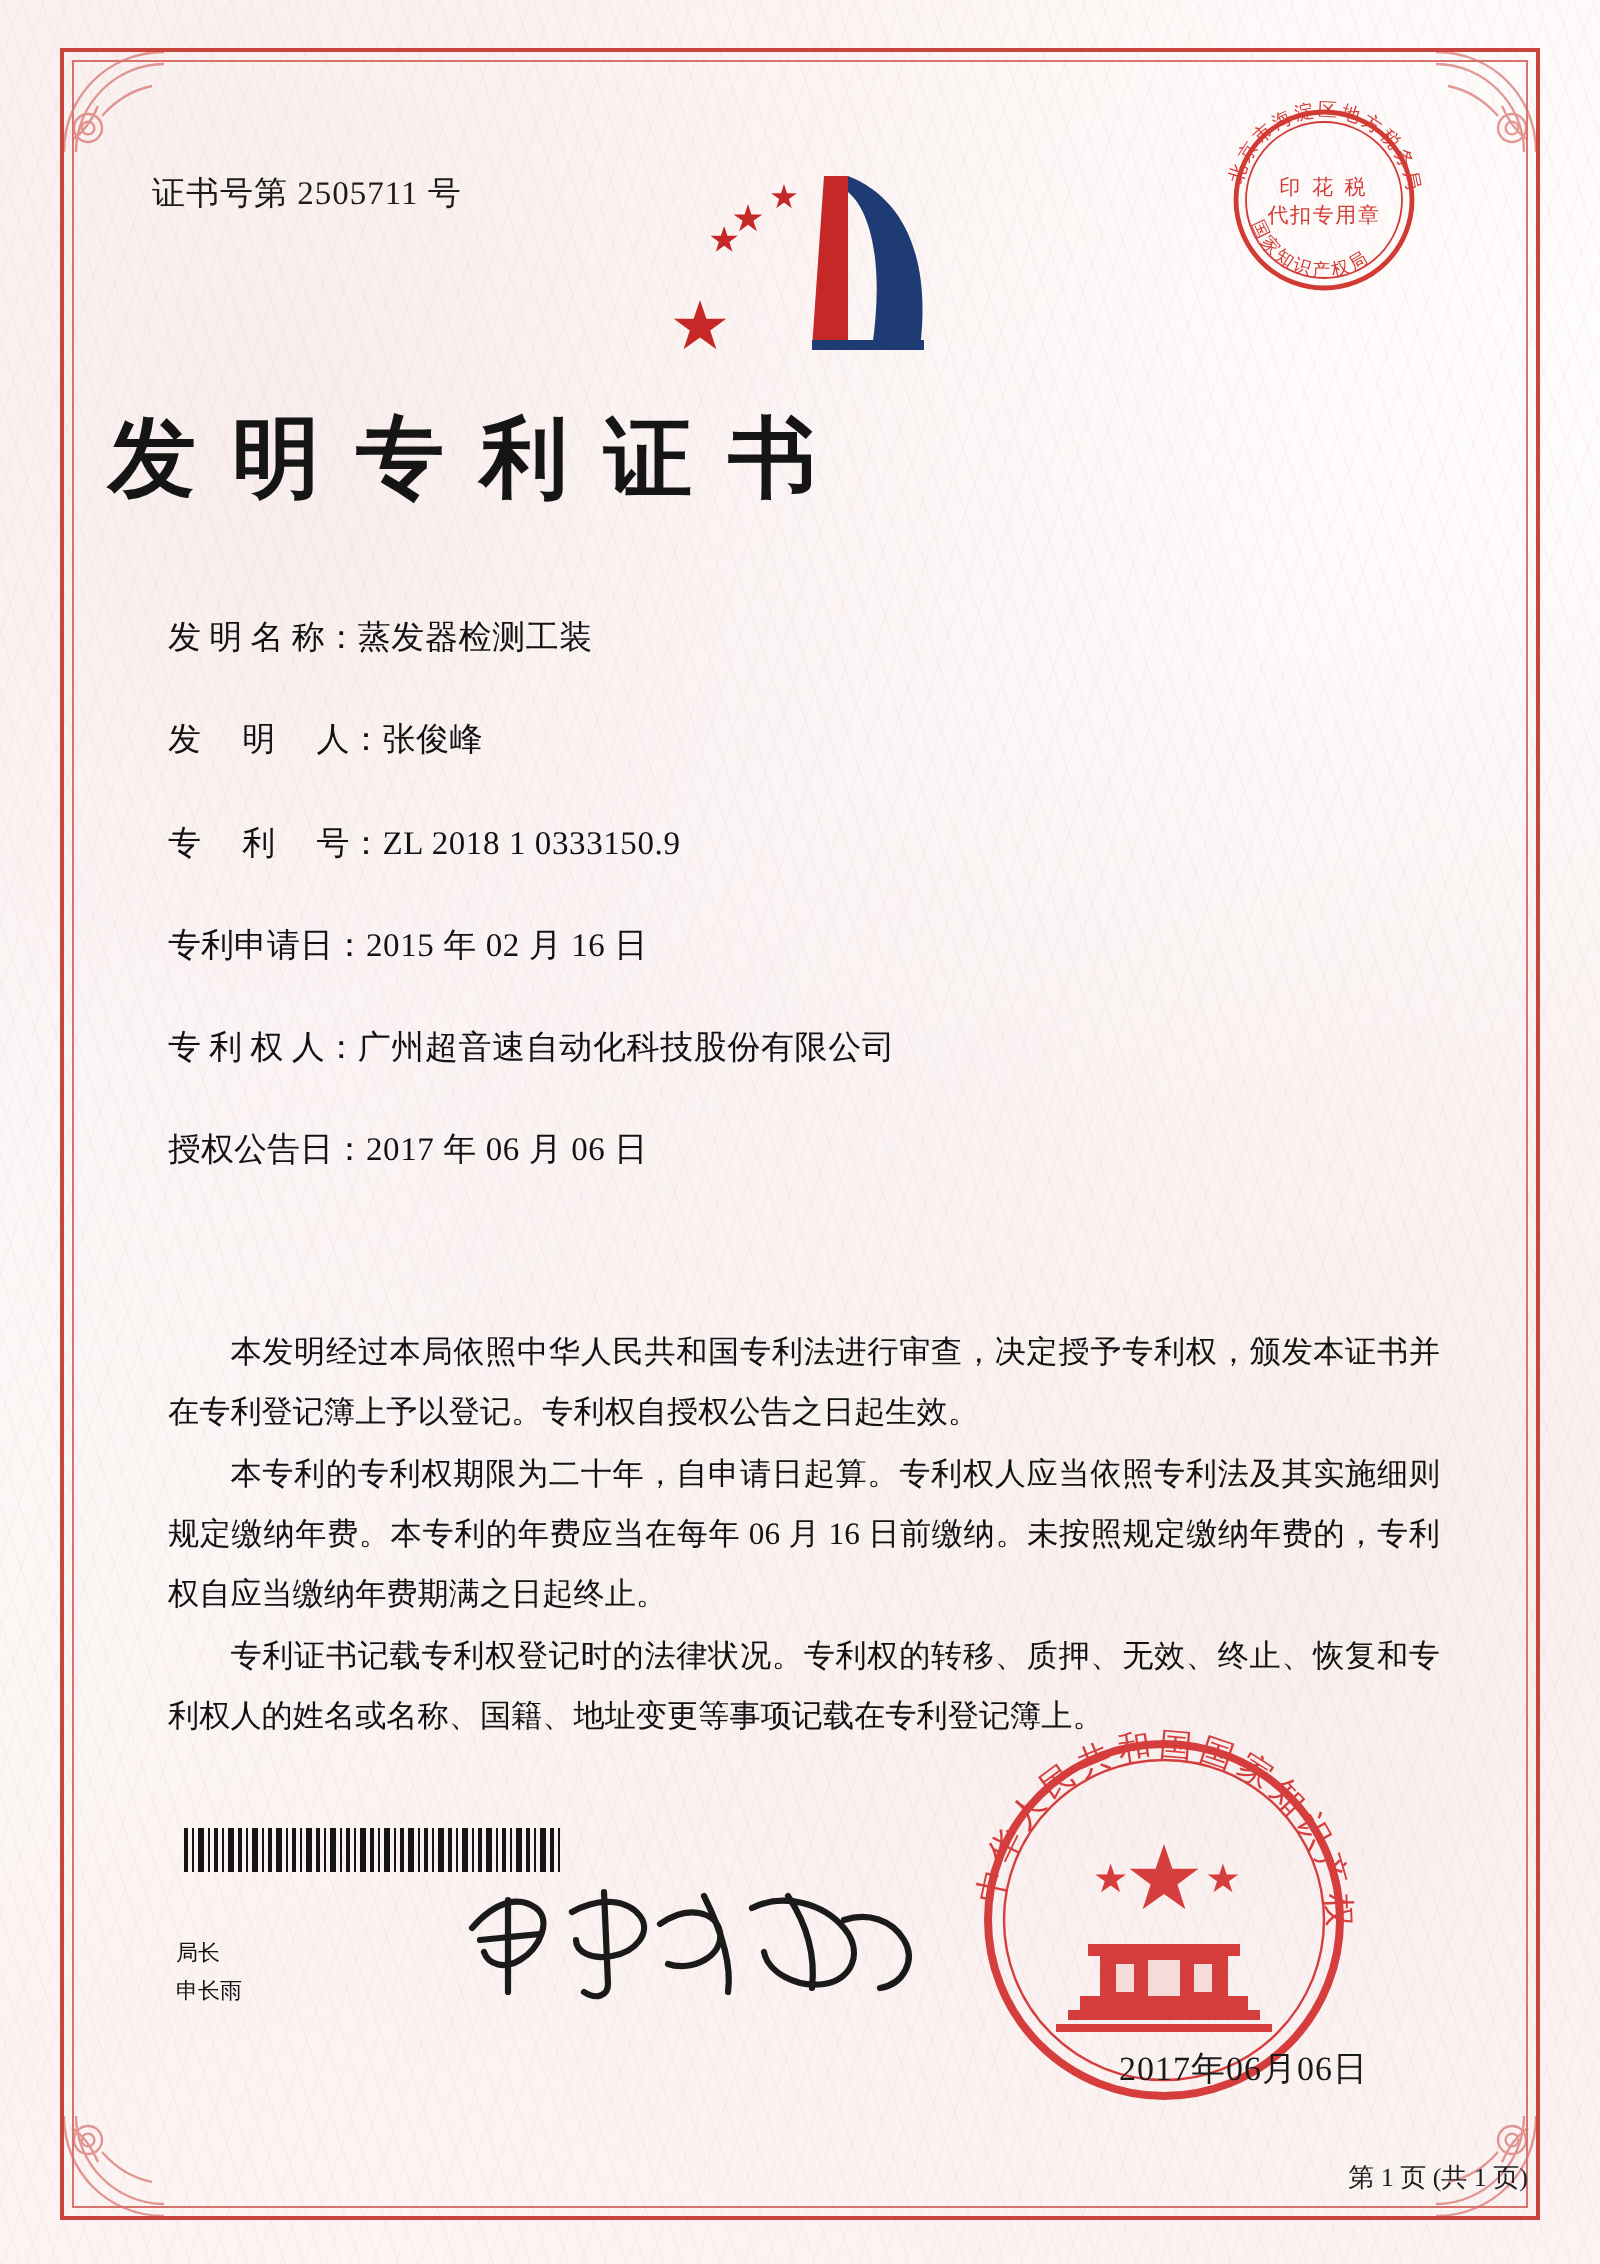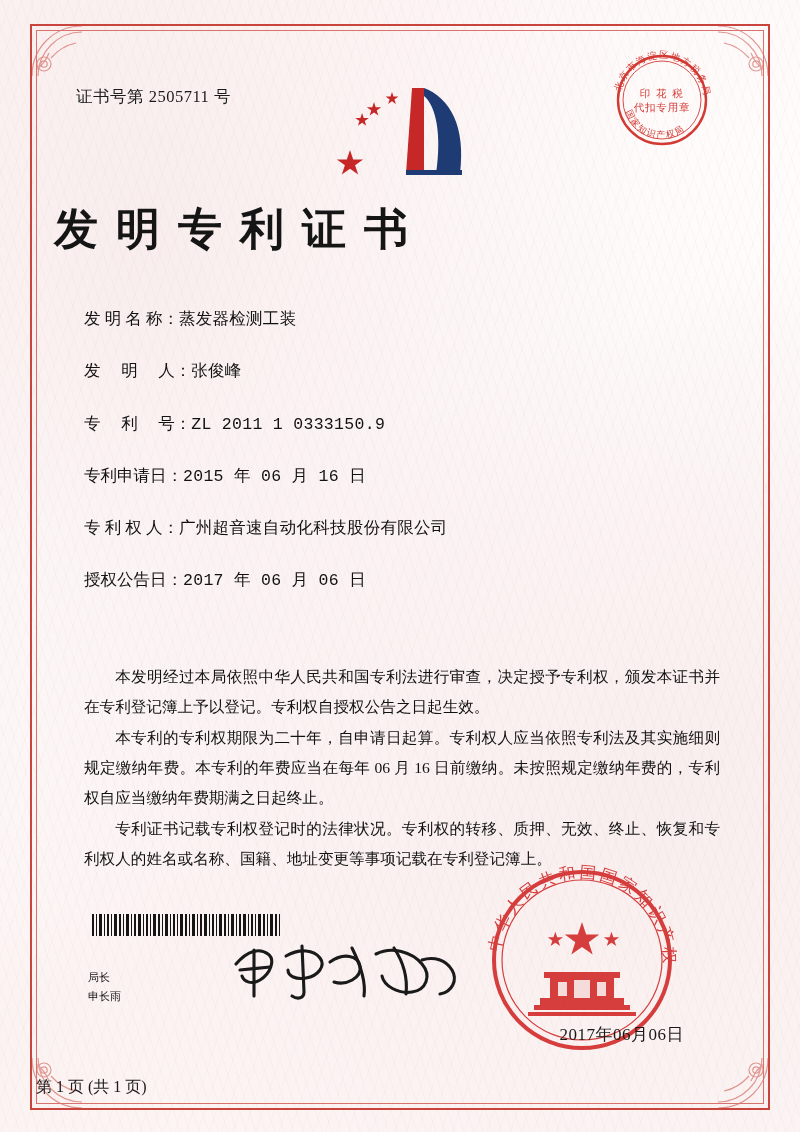--- a/index.html
+++ b/index.html
@@ -107,21 +107,21 @@
     top: 278px;
   }
   .field {
     font-size: 16.5px;
     color: #121212;
     margin-bottom: 29px;
     line-height: 1.35;
     white-space: nowrap;
   }
   .field .lbl { letter-spacing: 0; }
-  .field .val { letter-spacing: .3px; font-family: Liberation Mono, monospace; }
+  .field .val { letter-spacing: .3px; }
 
   .paras {
     position: absolute;
     left: 48px; right: 44px;
     top: 632px;
     font-size: 15.6px;
     line-height: 1.92;
     color: #121212;
     text-align: justify;
   }
@@ -161,22 +161,22 @@
     color: #1a1a1a;
     letter-spacing: .5px;
     white-space: nowrap;
     text-align: center;
   }
 
   .footer {
     position: absolute;
     left: 0; right: 0;
     bottom: 6px;
-    text-align: left;
-    font-size: 16px;
+    text-align: right;
+    font-size: 13px;
     color: #1a1a1a;
     font-family: Liberation Serif, serif;
   }
 </style>
 </head>
 <body>
 
 <div class="page">
 
   <svg class="corner corner-tl" viewBox="0 0 62 62">
@@ -263,24 +263,24 @@
     <div class="title">发明专利证书</div>
 
     <div class="fields">
       <div class="field">
         <span class="lbl">发 明 名 称：</span><span class="val">蒸发器检测工装</span>
       </div>
       <div class="field">
         <span class="lbl">发　 明　 人：</span><span class="val">张俊峰</span>
       </div>
       <div class="field">
-        <span class="lbl">专　 利　 号：</span><span class="val">ZL 2011 1 0333150.9</span>
-      </div>
-      <div class="field">
-        <span class="lbl">专利申请日：</span><span class="val">2015 年 06 月 16 日</span>
+        <span class="lbl">专　 利　 号：</span><span class="val">ZL 2018 1 0333150.9</span>
+      </div>
+      <div class="field">
+        <span class="lbl">专利申请日：</span><span class="val">2015 年 02 月 16 日</span>
       </div>
       <div class="field">
         <span class="lbl">专 利 权 人：</span><span class="val">广州超音速自动化科技股份有限公司</span>
       </div>
       <div class="field">
         <span class="lbl">授权公告日：</span><span class="val">2017 年 06 月 06 日</span>
       </div>
     </div>
 
     <div class="paras">

